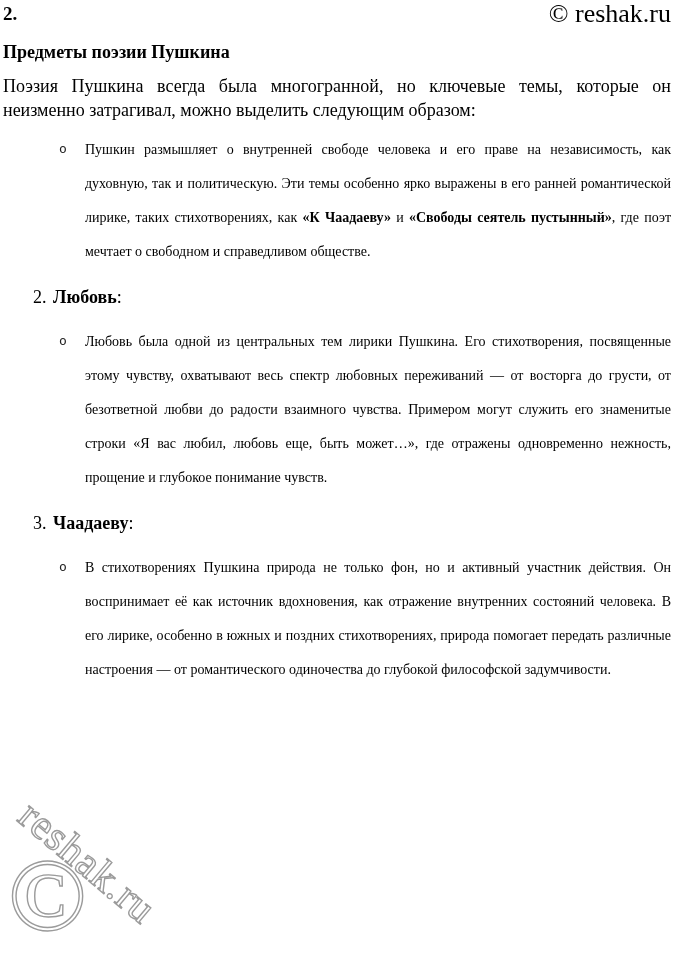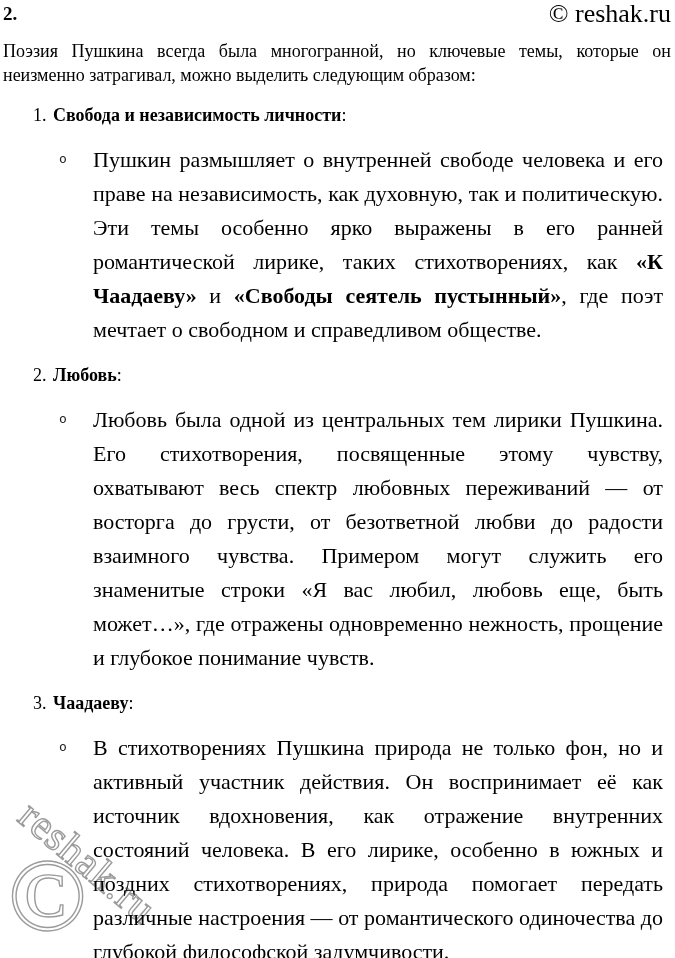--- a/index.html
+++ b/index.html
@@ -73,22 +73,22 @@
   .sub .marker {
     position: absolute;
     left: 56px;
     top: 9px;
     font-family: "DejaVu Sans Mono", monospace;
     font-size: 13px;
     line-height: 13px;
     color: #222222;
   }
   .sub p {
-    margin: 8px;
-    font-size: 22px;
+    margin: 0;
+    font-size: 14px;
     line-height: 34px;
     text-align: justify;
   }
   .sub p b { font-weight: bold; }
 </style>
 </head>
 <body>
 
 <div class="page">
 
@@ -97,26 +97,24 @@
     <text x="8" y="168" font-size="104" fill="#ffffff" stroke-width="1.4" font-family="Liberation Serif, serif" stroke="#9b9b9b">©</text>
   </svg>
 
   <div class="content">
 
     <div class="topbar">
       <span class="page-num">2.</span>
       <span class="site-credit">© reshak.ru</span>
     </div>
 
+    <div class="doc-heading">Предметы поэзии Пушкина</div>
 
     <p class="intro">Поэзия Пушкина всегда была многогранной, но ключевые темы, которые он неизменно затрагивал, можно выделить следующим образом:</p>
 
-    <div class="item-label">
-      <span class="num">1.</span><b>Свобода и независимость личности</b><span>:</span>
-    </div>
     <div class="sub">
       <span class="marker">o</span>
       <p><span>Пушкин размышляет о внутренней свободе человека и его праве на независимость, как духовную, так и политическую. Эти темы особенно ярко выражены в его ранней романтической лирике, таких стихотворениях, как </span><b>«К Чаадаеву»</b><span> и </span><b>«Свободы сеятель пустынный»</b><span>, где поэт мечтает о свободном и справедливом обществе.</span></p>
     </div>
 
     <div class="item-label">
       <span class="num">2.</span><b>Любовь</b><span>:</span>
     </div>
     <div class="sub">
       <span class="marker">o</span>

